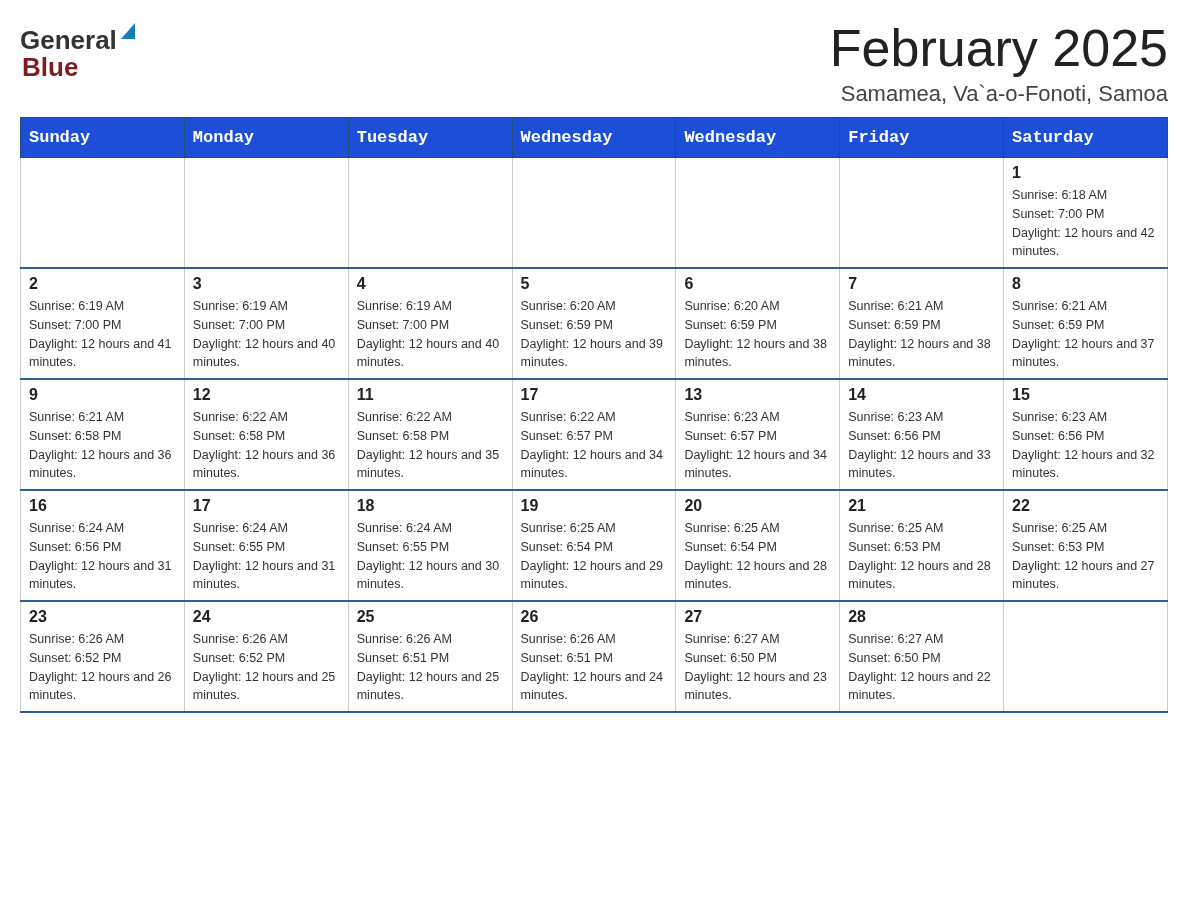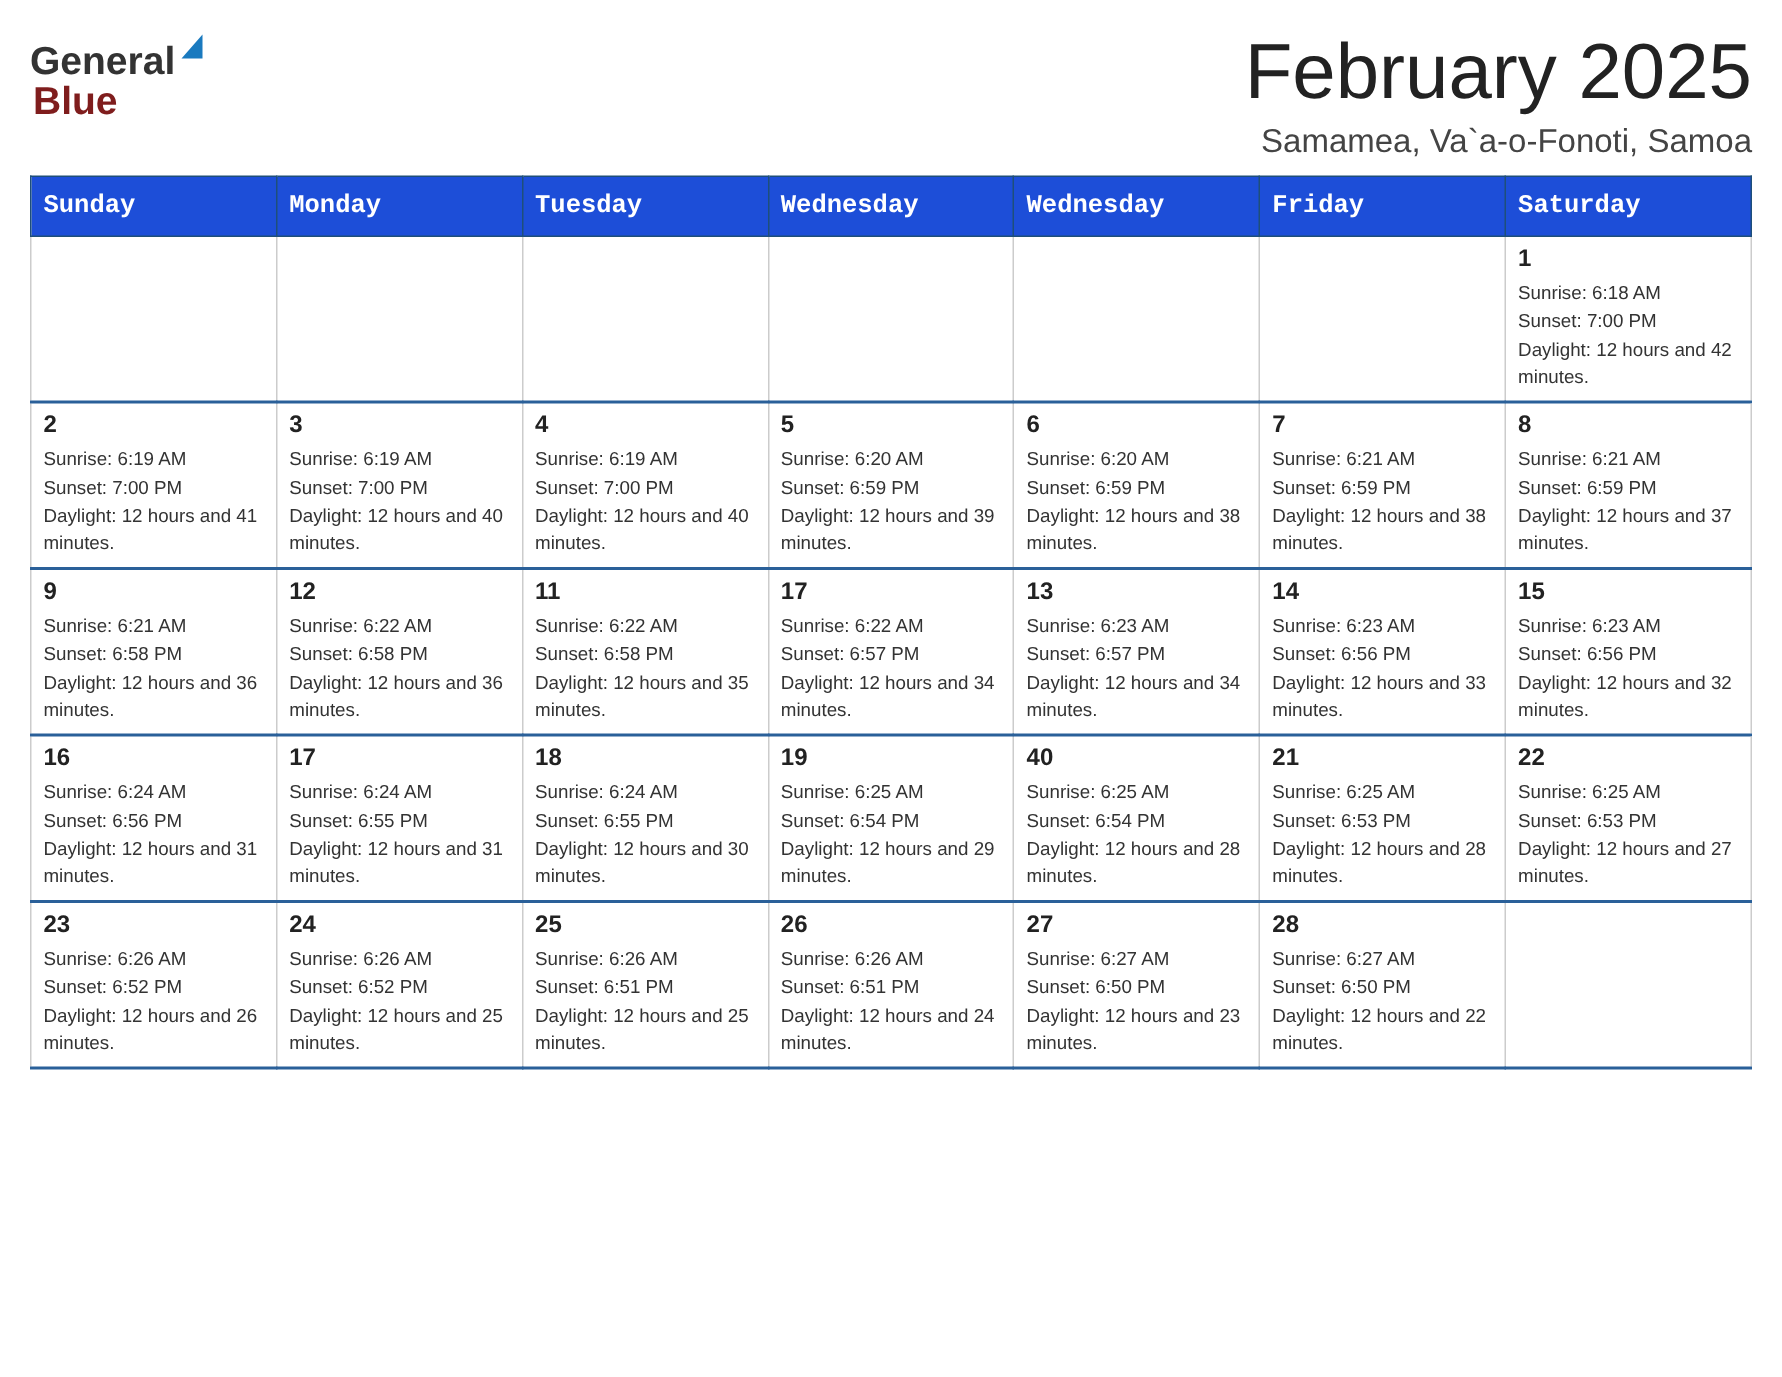--- a/index.html
+++ b/index.html
@@ -223,21 +223,21 @@
         </td>
         <td>
           <span class="day-number">18</span>
           <div class="day-info">Sunrise: 6:24 AM<br>Sunset: 6:55 PM<br>Daylight: 12 hours and 30 minutes.</div>
         </td>
         <td>
           <span class="day-number">19</span>
           <div class="day-info">Sunrise: 6:25 AM<br>Sunset: 6:54 PM<br>Daylight: 12 hours and 29 minutes.</div>
         </td>
         <td>
-          <span class="day-number">40</span>
+          <span class="day-number">20</span>
           <div class="day-info">Sunrise: 6:25 AM<br>Sunset: 6:54 PM<br>Daylight: 12 hours and 28 minutes.</div>
         </td>
         <td>
           <span class="day-number">21</span>
           <div class="day-info">Sunrise: 6:25 AM<br>Sunset: 6:53 PM<br>Daylight: 12 hours and 28 minutes.</div>
         </td>
         <td>
           <span class="day-number">22</span>
           <div class="day-info">Sunrise: 6:25 AM<br>Sunset: 6:53 PM<br>Daylight: 12 hours and 27 minutes.</div>
         </td>

